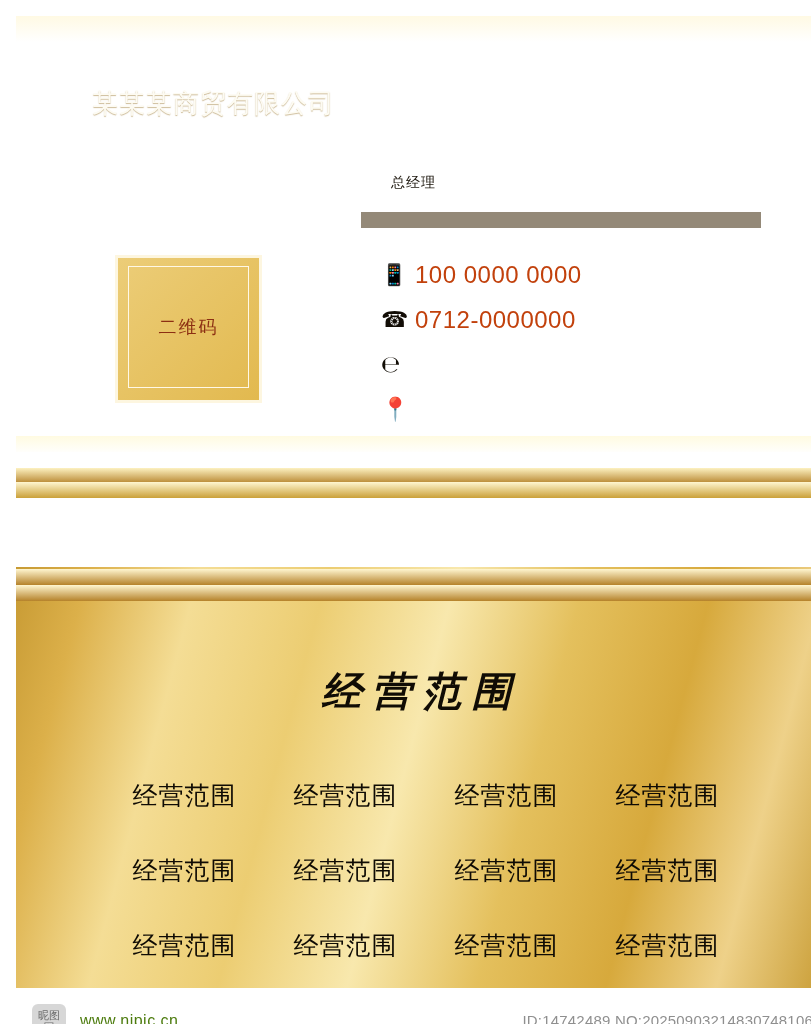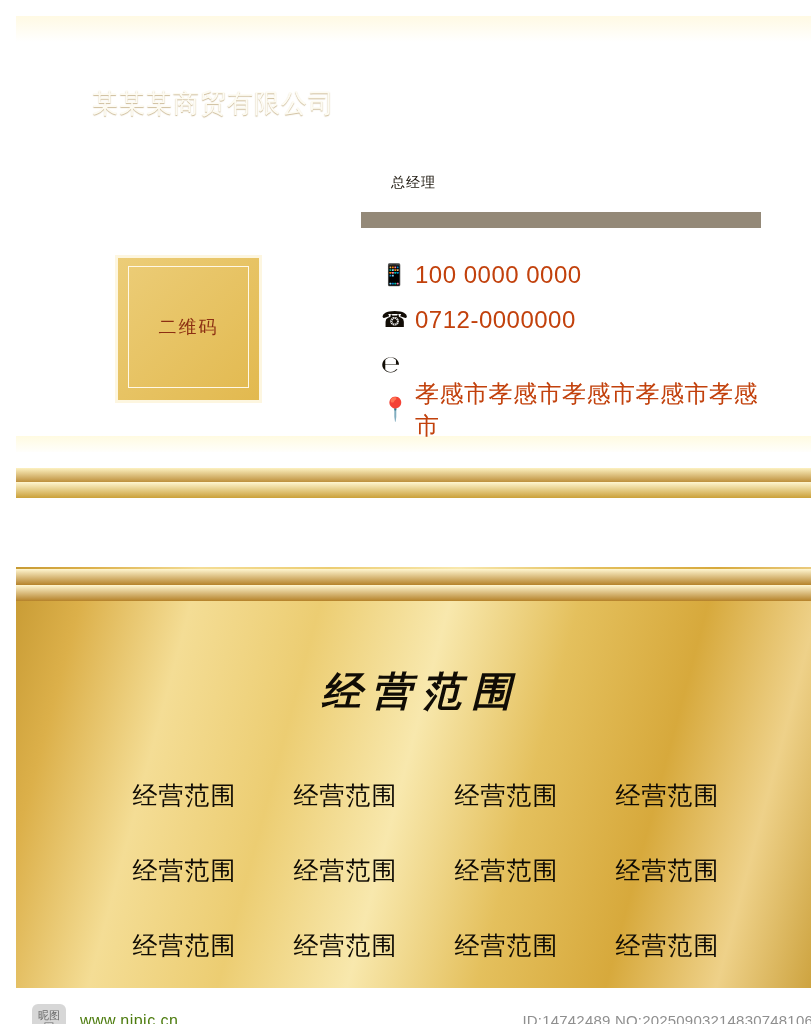--- a/index.html
+++ b/index.html
@@ -295,21 +295,20 @@
       </div>
       <div class="contact-row">
         <span class="contact-icon icon-phone">☎</span>
         <span class="contact-text">0712-0000000</span>
       </div>
       <div class="contact-row">
         <span class="contact-icon icon-web">℮</span>
       </div>
       <div class="contact-row">
         <span class="contact-icon icon-pin">📍</span>
-        <span class="contact-text">孝感市孝感市孝感市孝感市孝感市</span>
       </div>
     </div>
   </div>
 
   <div class="gap"></div>
 
   <div class="card-back">
     <div class="back-line bl-1"></div>
     <div class="back-line bl-2"></div>
   </div>

